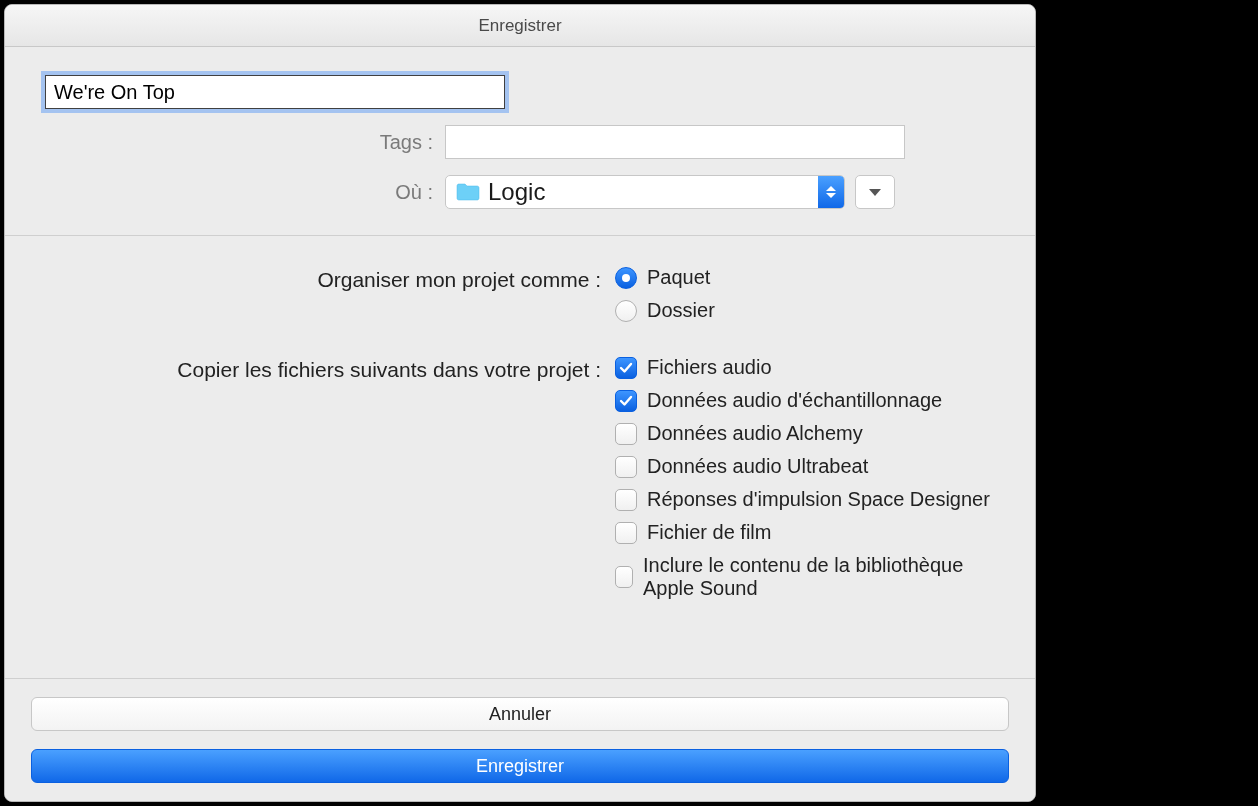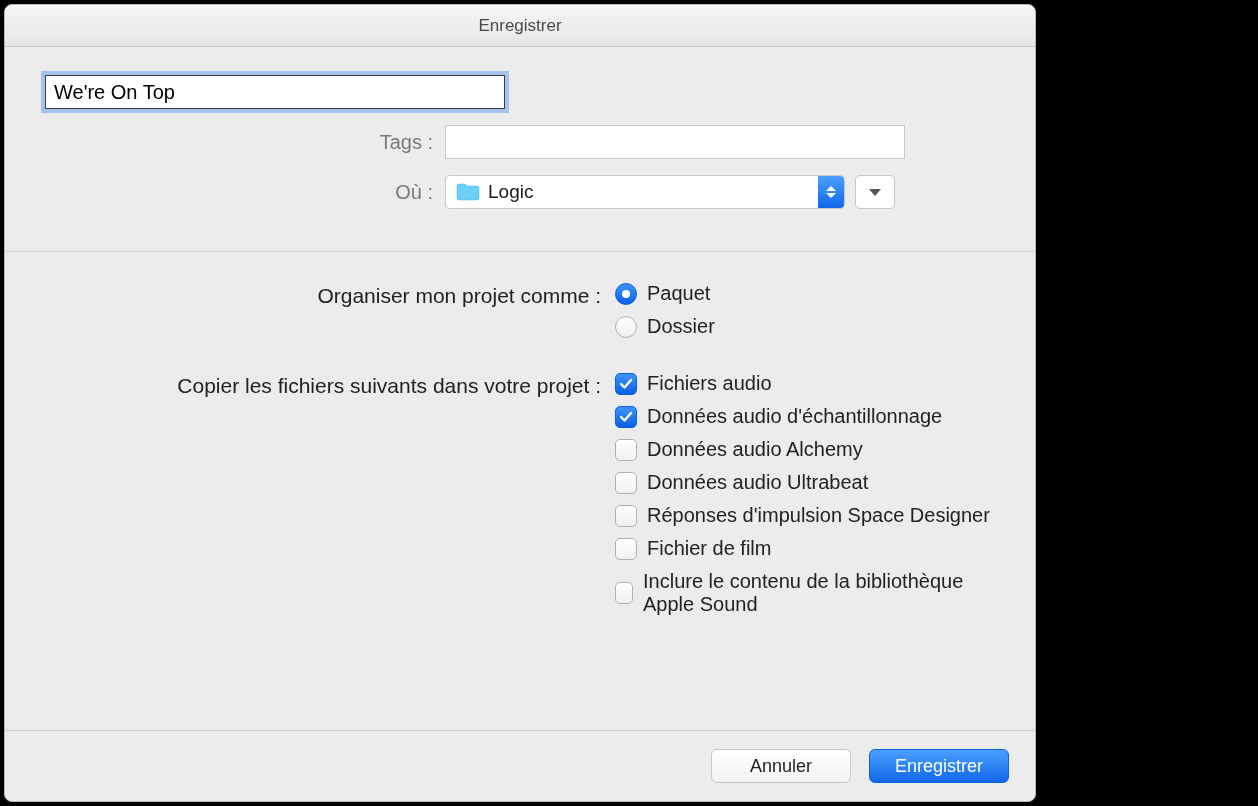--- a/index.html
+++ b/index.html
@@ -66,21 +66,21 @@
     gap: 10px;
   }
   .popup {
     display: flex;
     align-items: center;
     width: 400px;
     height: 34px;
     background: #fff;
     border: 1px solid #c7c7c7;
     border-radius: 5px;
-    font-size: 19px;
+    font-size: 24px;
     color: #1a1a1a;
     cursor: default;
     overflow: hidden;
   }
   .popup .folder-icon {
     margin: 0 8px 0 10px;
     display: inline-flex;
   }
   .popup .popup-text { flex: 1; }
   .popup .stepper {
@@ -187,20 +187,21 @@
   .extra-gap { margin-top: 2px; }
   .footer {
     position: absolute;
     bottom: 0; left: 0; right: 0;
     border-top: 1px solid #cfcfcf;
     padding: 18px 26px;
     display: flex;
     justify-content: flex-end;
     gap: 18px;
     background: #ececec;
+    flex-direction: column;
   }
   .btn {
     min-width: 140px;
     height: 34px;
     border-radius: 6px;
     font-size: 18px;
     border: 1px solid #c7c7c7;
     background: linear-gradient(#fff, #f3f3f3);
     color: #222;
     cursor: default;
@@ -230,21 +231,21 @@
       </div>
     </div>
 
     <div class="row">
       <div class="label-col">Tags :</div>
       <div class="field-col">
         <input type="text" class="text-input" value="" style="">
       </div>
     </div>
 
-    <div class="row where-row" style="margin-bottom:16px;">
+    <div class="row where-row" style="margin-bottom:0;">
       <div class="label-col">Où :</div>
       <div class="field-col">
         <div class="popup">
           <span class="folder-icon">
             <svg width="24" height="18" viewBox="0 0 24 18">
               <path d="M1 3 C1 1.5 2 1 3 1 L9 1 L11 3 L21 3 C22.5 3 23 4 23 5 L23 15 C23 16.5 22 17 21 17 L3 17 C1.5 17 1 16 1 15 Z" fill="#6dd0f7" stroke="#4ab8e8" stroke-width="0.5"></path>
             </svg>
           </span>
           <span class="popup-text">Logic</span>
           <span class="stepper">

